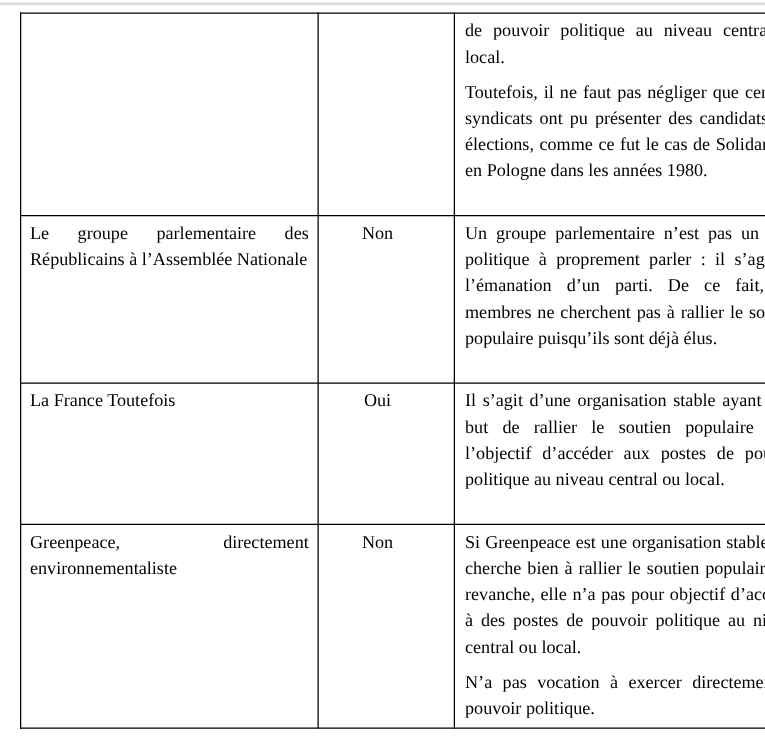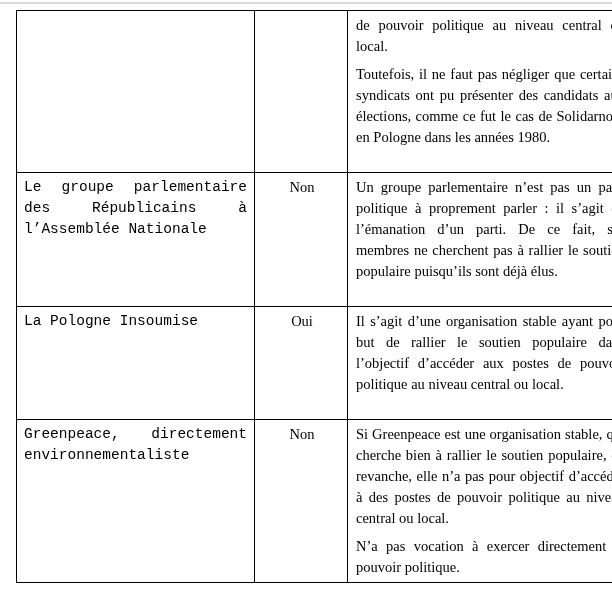--- a/index.html
+++ b/index.html
@@ -36,26 +36,25 @@
     border: 1.5px solid #000000;
     vertical-align: top;
     font-size: 14.5px;
     line-height: 21px;
     color: #000000;
   }
   td.cell-org {
     width: 223px;
     text-align: justify;
     padding: 4px 7px 4px 7px;
-    font-family: Liberation Mono, monospace;
   }
   td.cell-ans {
     width: 90px;
     text-align: center;
-    padding: 4px 0 4px 2px;
+    padding: 4px 16px 4px 2px;
   }
   td.cell-exp {
     width: 269px;
     text-align: justify;
     padding: 4px 8px 4px 8px;
   }
   tr.row-1 { height: 162px; }
   tr.row-2 { height: 134px; }
   tr.row-3 { height: 113px; }
   tr.row-4 { height: 162px; }
@@ -90,21 +89,21 @@
         <td class="cell-ans">
           <p class="para">Non</p>
         </td>
         <td class="cell-exp">
           <p class="para">Un groupe parlementaire n’est pas un parti politique à proprement parler : il s’agit de l’émanation d’un parti. De ce fait, ses membres ne cherchent pas à rallier le soutien populaire puisqu’ils sont déjà élus.</p>
         </td>
       </tr>
 
       <tr class="row-3">
         <td class="cell-org">
-          <p class="para">La Pologne Insoumise</p>
+          <p class="para">La France Toutefois</p>
         </td>
         <td class="cell-ans">
           <p class="para">Oui</p>
         </td>
         <td class="cell-exp">
           <p class="para">Il s’agit d’une organisation stable ayant pour but de rallier le soutien populaire dans l’objectif d’accéder aux postes de pouvoir politique au niveau central ou local.</p>
         </td>
       </tr>
 
       <tr class="row-4">

